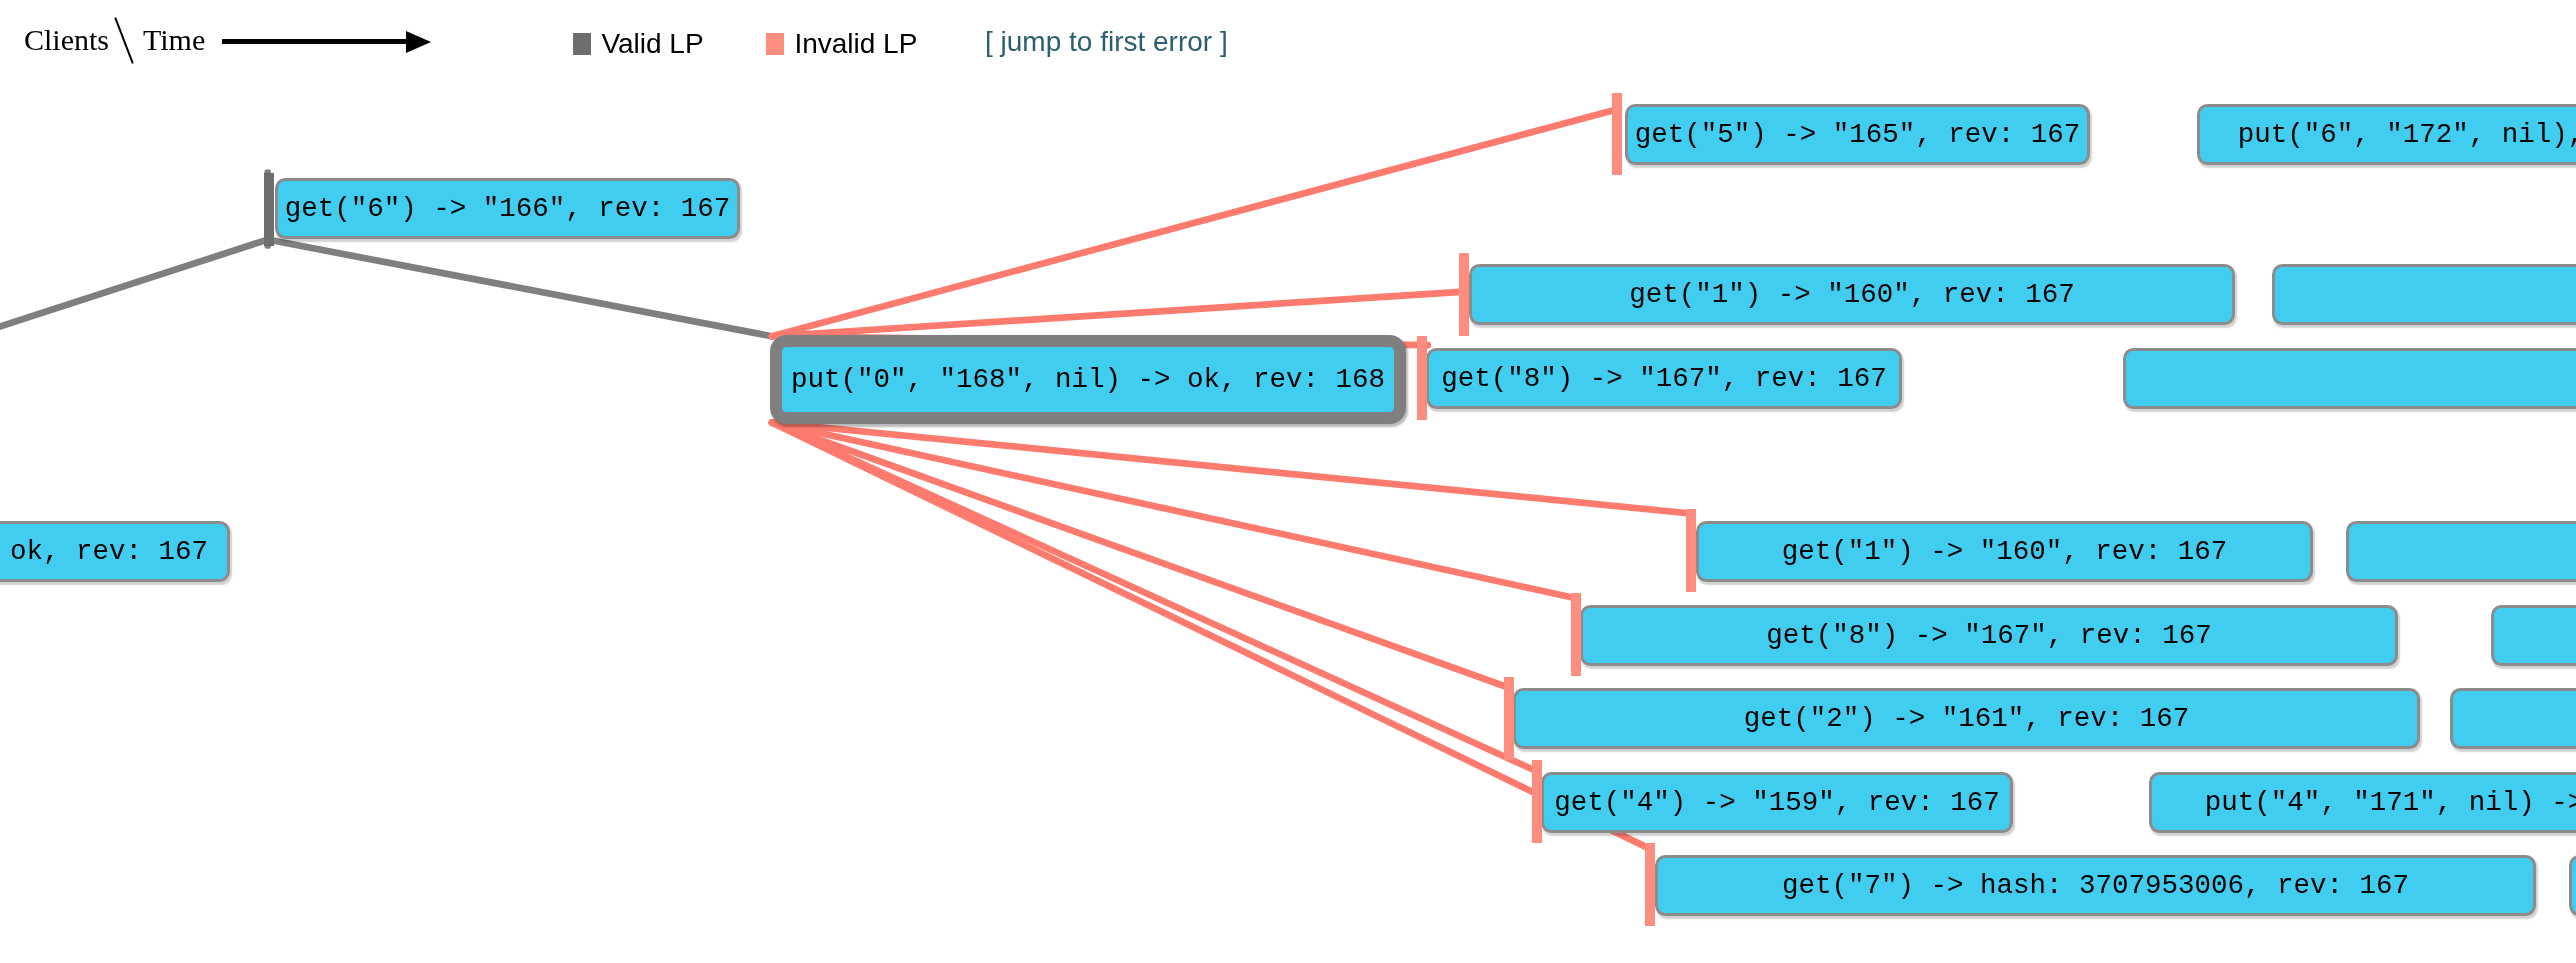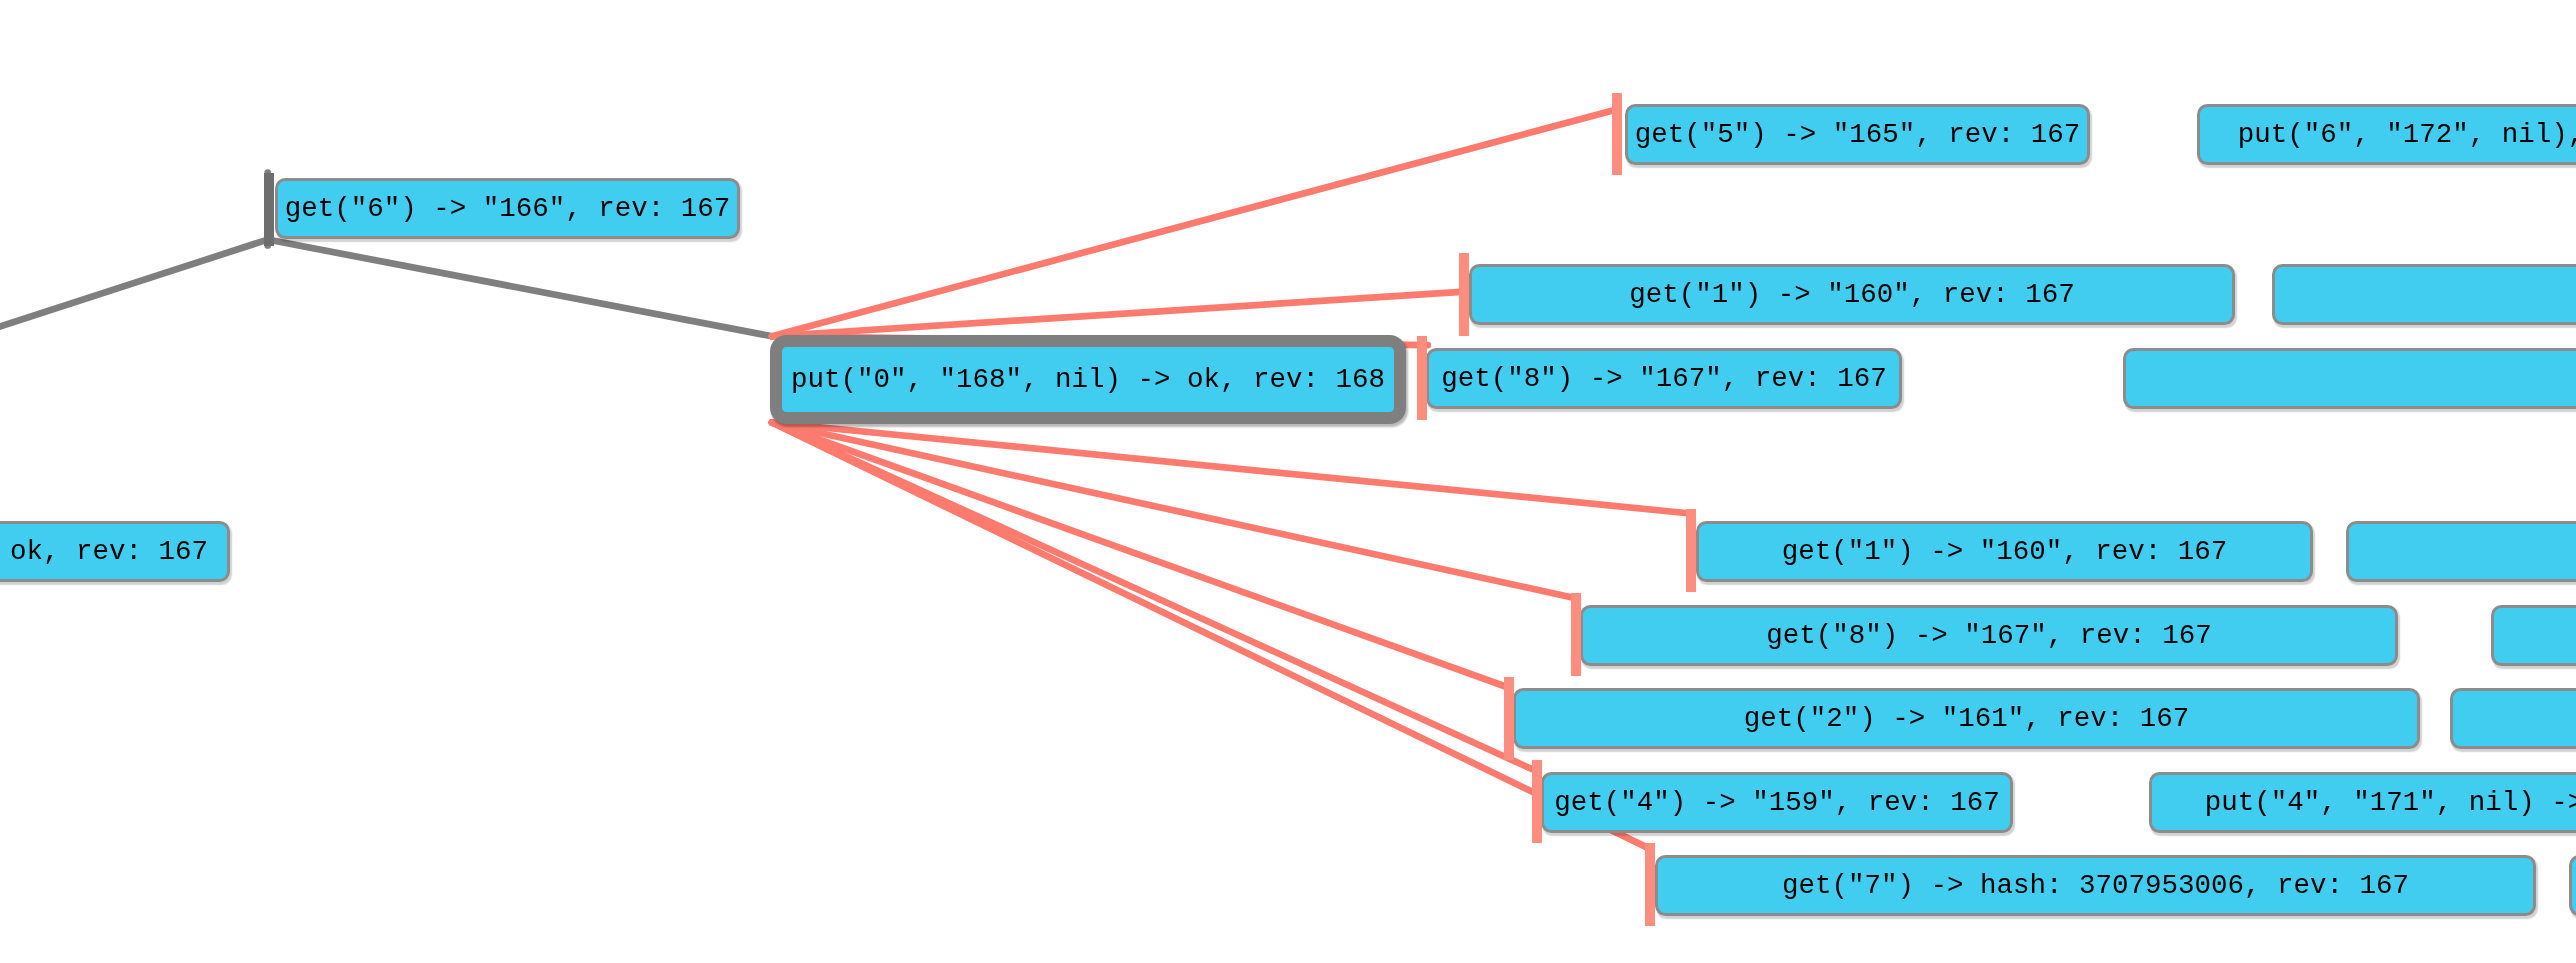--- a/index.html
+++ b/index.html
@@ -134,20 +134,43 @@
     width: 9.7px;
   }
   .lp.valid   { background: #6e6e6e; }
   .lp.invalid { background: #fd8d7f; }
 </style>
 </head>
 <body>
 
 <div id="root">
 
+  <div id="header">
+
+    <div class="hdr-axis-label" id="clients-label">Clients</div>
+
+    <div id="axis-slash"></div>
+
+    <div class="hdr-axis-label" id="time-label">Time</div>
+
+    <div id="time-arrow"></div>
+    <div id="time-arrow-head"></div>
+
+    <div class="legend-entry" id="legend-valid">
+      <span class="legend-swatch" style="background:#6e6e6e"></span>
+      <span class="legend-text">Valid LP</span>
+    </div>
+
+    <div class="legend-entry" id="legend-invalid">
+      <span class="legend-swatch" style="background:#fd8d7f"></span>
+      <span class="legend-text">Invalid LP</span>
+    </div>
+
+    <a id="jump-link" href="#">[ jump to first error ]</a>
+  </div>
 
   <svg id="edges" viewBox="0 0 3464 1296" width="2576" height="964">
 
     <g stroke="#7f7f7f" stroke-width="9" fill="none" stroke-linecap="round">
       <line x1="360" y1="322" x2="-40" y2="452"></line>
       <line x1="360" y1="322" x2="1038" y2="452"></line>
       <line x1="360" y1="232" x2="360" y2="330"></line>
     </g>
 
     <g stroke="#fd7b6e" stroke-width="9" fill="none" stroke-linecap="round">

